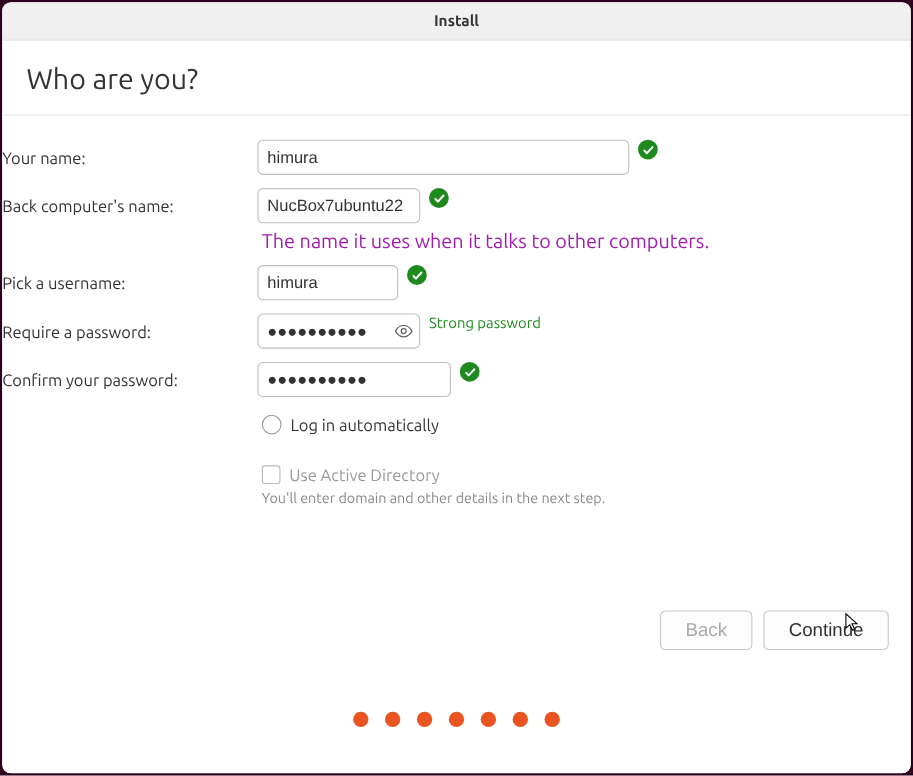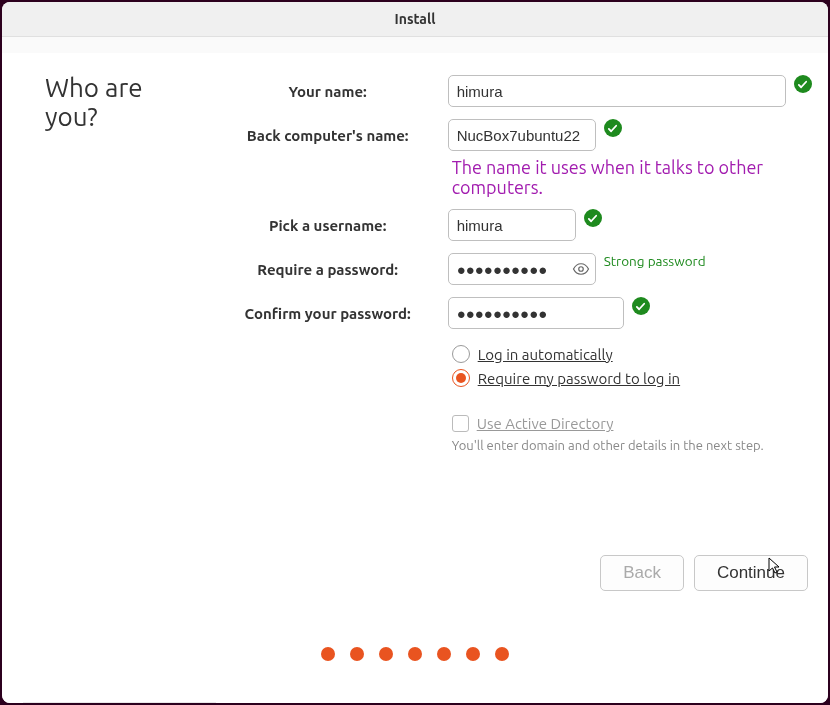--- a/index.html
+++ b/index.html
@@ -16,61 +16,58 @@
     }
     .window {
       background: #fafafa;
       width: 826px;
       height: 701px;
       margin: 2px;
       border-radius: 8px;
       overflow: hidden;
       display: flex;
       flex-direction: column;
-      gap: 16px;
     }
     .titlebar {
       background: #f0f0f0;
       border-bottom: 1px solid #e0e0e0;
       text-align: center;
       padding: 9px 0;
       font-size: 14px;
       font-weight: 600;
       color: #333;
     }
     .content {
       background: #ffffff;
       flex: 1;
       display: flex;
-      flex-direction: row;
+      flex-direction: column;
       position: relative;
-      padding-left: 21px;
     }
     .heading {
       font-size: 26px;
       font-weight: 400;
       color: #333;
       padding: 20px 22px 18px 22px;
       border-bottom: 1px solid #e8e8e8;
     }
     .form {
       padding: 22px 0 0 0;
     }
     .row {
       display: flex;
       align-items: center;
       margin-bottom: 12px;
     }
     .label-col {
       width: 232px;
-      text-align: center;
+      text-align: left;
       padding-right: 8px;
       font-size: 15px;
       color: #333;
-      font-weight: bold;
     }
     .field-col {
       display: flex;
       align-items: flex-start;
       gap: 8px;
     }
     input[type="text"], input[type="password"] {
       border: 1px solid #bfbfbf;
       border-radius: 5px;
       padding: 6px 8px;
@@ -135,21 +132,20 @@
       color: #1e8a1e;
     }
     .radio-row, .check-row {
       display: flex;
       align-items: center;
       margin-left: 236px;
       margin-bottom: 6px;
       font-size: 15px;
       color: #333;
       gap: 8px;
-      text-decoration: underline;
     }
     .radio {
       width: 18px;
       height: 18px;
       border: 1.5px solid #9a9a9a;
       border-radius: 50%;
       display: inline-flex;
       align-items: center;
       justify-content: center;
       flex-shrink: 0;
@@ -295,24 +291,20 @@
                 <path d="M2 6.5 L4.5 9 L10 3" stroke="#fff" stroke-width="2" fill="none" stroke-linecap="round" stroke-linejoin="round"></path>
               </svg>
           </span>
         </div>
       </div>
 
       <div class="radio-row toprow">
         <span class="radio"></span>
         <span>Log in automatically</span>
       </div>
-      <div class="radio-row">
-        <span class="radio selected"></span>
-        <span>Require my password to log in</span>
-      </div>
 
       <div class="check-row disabled radgroup">
         <span class="checkbox"></span>
         <span>Use Active Directory</span>
       </div>
       <div class="hint2">You'll enter domain and other details in the next step.</div>
 
     </div>
 
     <div class="buttons">

